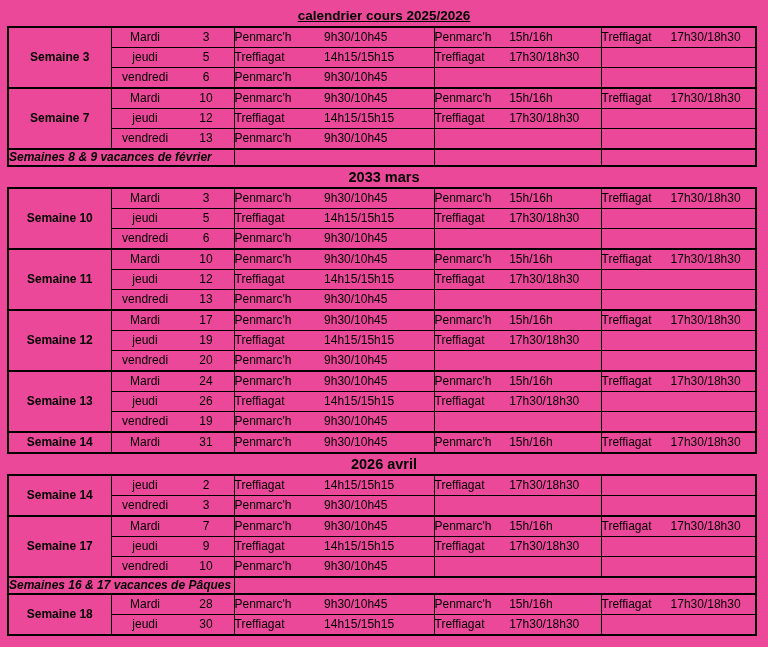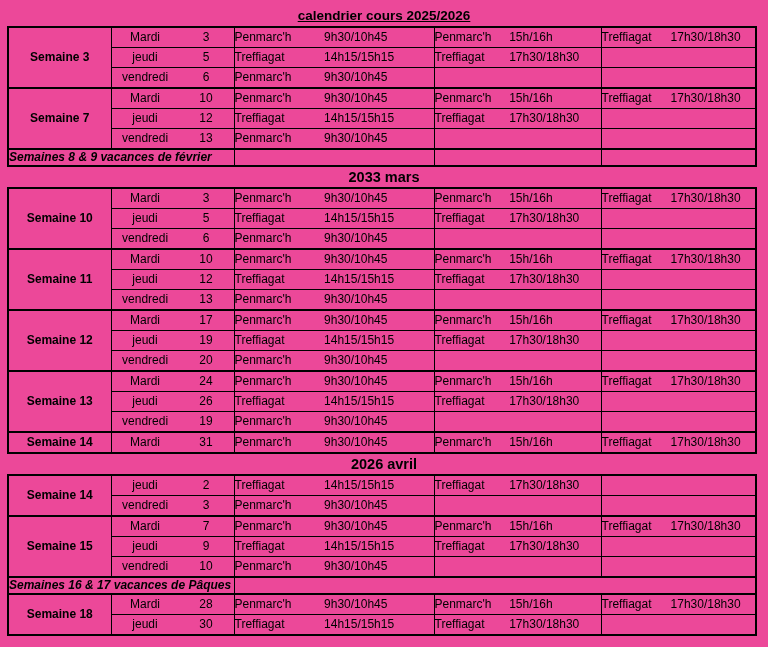--- a/index.html
+++ b/index.html
@@ -521,21 +521,21 @@
                 <span class="loc">Penmarc'h</span>
                 <span class="time">9h30/10h45</span>
               </div>
             </td>
             <td class="empty"></td>
             <td class="empty"></td>
           </tr>
         </tbody>
         <tbody class="group">
           <tr>
-            <td class="week" rowspan="3">Semaine 15</td>
+            <td class="week" rowspan="3">Semaine 17</td>
             <td class="daycell">
               <div class="split">
                 <span class="day">Mardi</span>
                 <span class="date">7</span>
               </div>
             </td>
             <td class="sess">
               <div class="split">
                 <span class="loc">Penmarc'h</span>
                 <span class="time">9h30/10h45</span>

